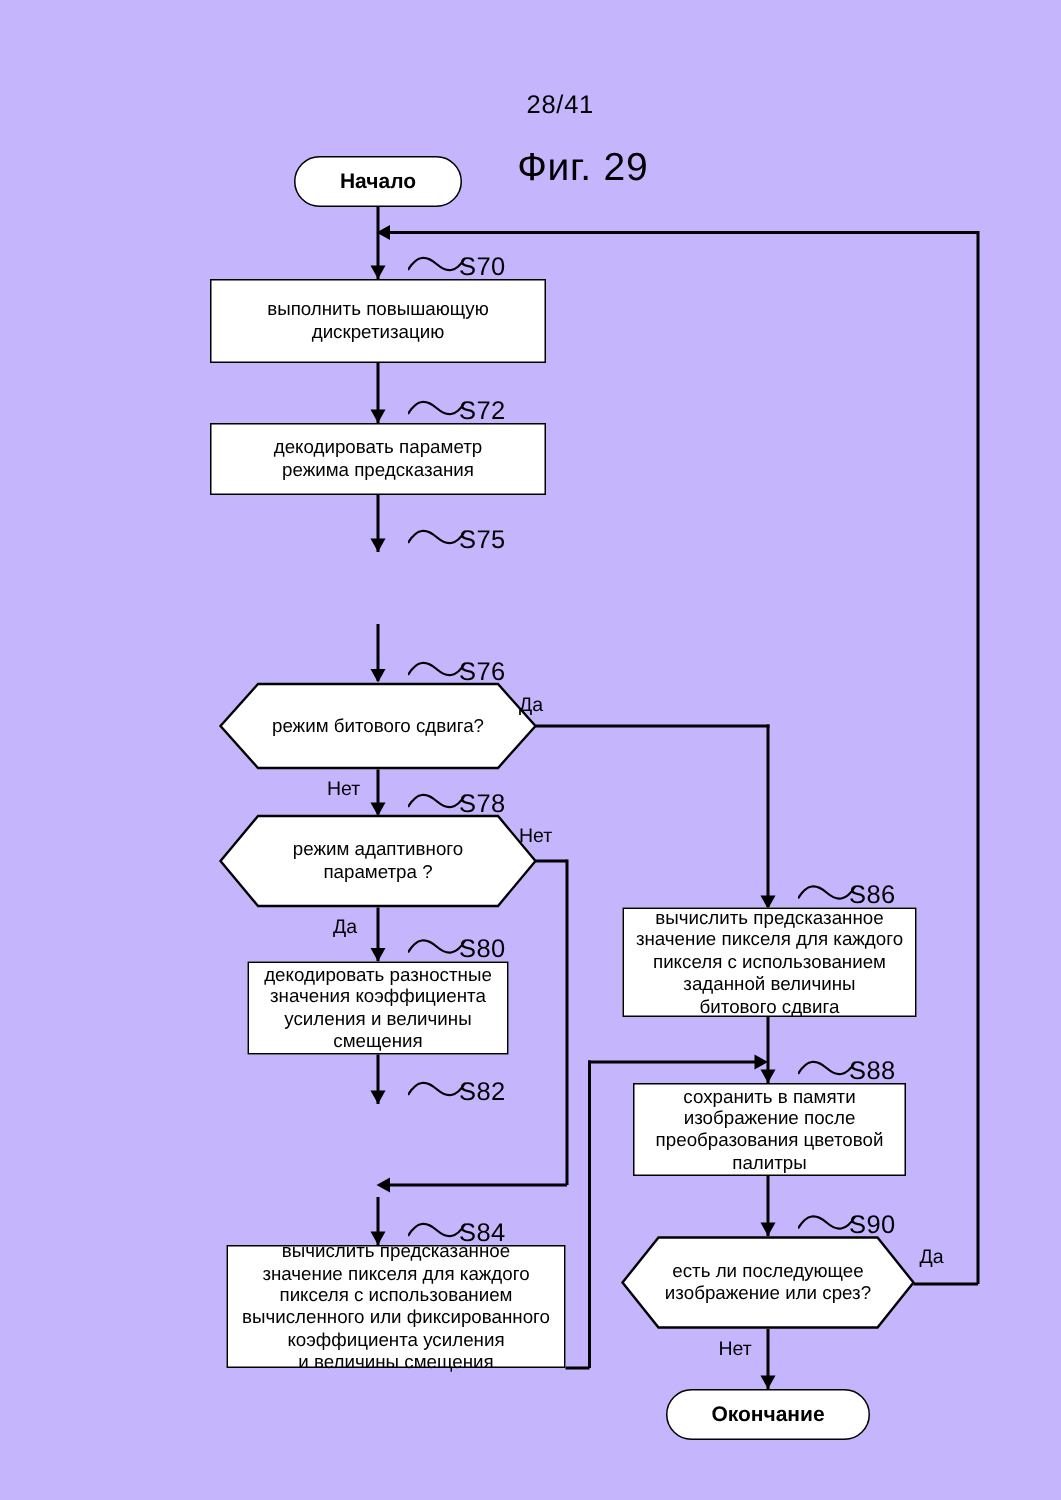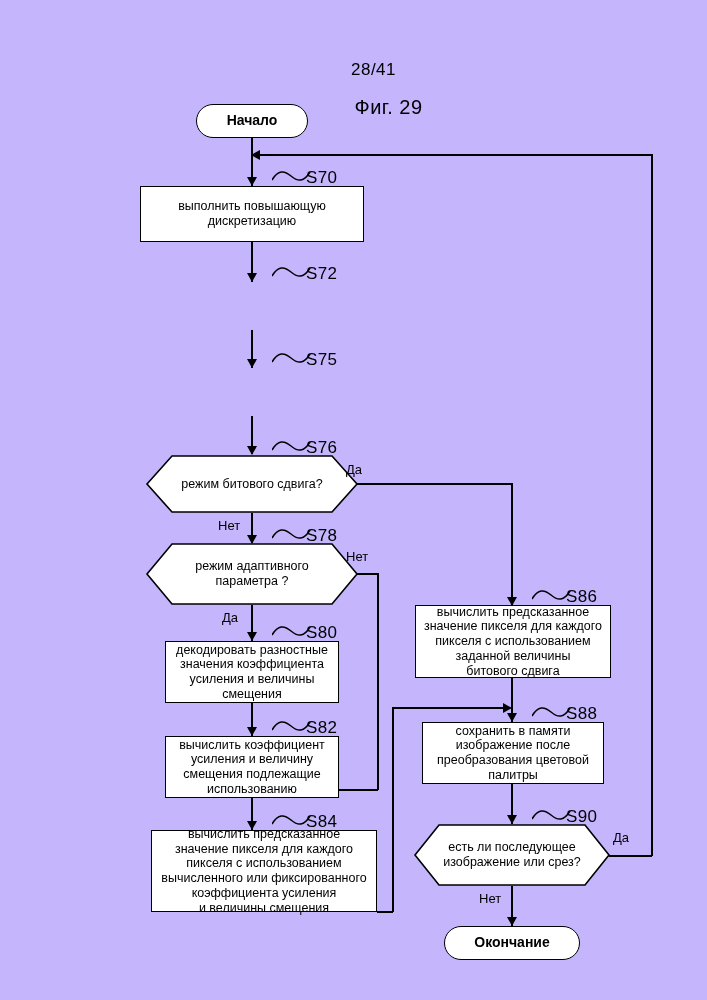--- a/index.html
+++ b/index.html
@@ -23,21 +23,21 @@
   
   #page-number {
     left: 0; top: 60px; width: 707px;
     text-align: center;
     font-size: 17px;
     letter-spacing: 0.5px;
   }
   #fig-title {
     left: 0; top: 96px; width: 707px;
     text-align: center;
-    font-size: 20px;
+    font-size: 26px;
     letter-spacing: 0.5px;
   }
   
   #fig-title { text-indent: 70px; }
   #page-number { text-indent: 40px; }
 
   
   .node {
     box-sizing: border-box;
     display: flex;
@@ -148,20 +148,23 @@
     <span class="txt">выполнить повышающую<br>дискретизацию</span>
   </div>
   <svg class="squiggle" style="left:272px; top:168px;" width="40" height="16">
     <path d="M0,12 C6,2 12,2 19,8 C26,14 32,14 38,4" stroke="#000" stroke-width="1.5" fill="none"></path>
   </svg>
   <div class="abs step-label" style="left:306px; top:168px;">S70</div>
 
   <div class="abs vline" style="left:251px; top:242px; height:40px;"></div>
   <div class="abs arrow-down" style="left:247px; top:273px;"></div>
 
+  <div class="abs node process" style="left:140px; top:282px; width:224px; height:48px;">
+    <span class="txt">декодировать параметр<br>режима предсказания</span>
+  </div>
   <svg class="squiggle" style="left:272px; top:264px;" width="40" height="16">
     <path d="M0,12 C6,2 12,2 19,8 C26,14 32,14 38,4" stroke="#000" stroke-width="1.5" fill="none"></path>
   </svg>
   <div class="abs step-label" style="left:306px; top:264px;">S72</div>
 
   <div class="abs vline" style="left:251px; top:330px; height:38px;"></div>
   <div class="abs arrow-down" style="left:247px; top:359px;"></div>
 
   <svg class="squiggle" style="left:272px; top:350px;" width="40" height="16">
     <path d="M0,12 C6,2 12,2 19,8 C26,14 32,14 38,4" stroke="#000" stroke-width="1.5" fill="none"></path>
@@ -216,23 +219,20 @@
     <span class="txt">декодировать разностные<br>значения коэффициента<br>усиления и величины<br>смещения</span>
   </div>
   <svg class="squiggle" style="left:272px; top:623px;" width="40" height="16">
     <path d="M0,12 C6,2 12,2 19,8 C26,14 32,14 38,4" stroke="#000" stroke-width="1.5" fill="none"></path>
   </svg>
   <div class="abs step-label" style="left:306px; top:623px;">S80</div>
 
   <div class="abs vline" style="left:251px; top:703px; height:33px;"></div>
   <div class="abs arrow-down" style="left:247px; top:727px;"></div>
 
-  <div class="abs node process" style="left:165px; top:736px; width:174px; height:62px;">
-    <span class="txt">вычислить коэффициент<br>усиления и величину<br>смещения подлежащие<br>использованию</span>
-  </div>
   <svg class="squiggle" style="left:272px; top:718px;" width="40" height="16">
     <path d="M0,12 C6,2 12,2 19,8 C26,14 32,14 38,4" stroke="#000" stroke-width="1.5" fill="none"></path>
   </svg>
   <div class="abs step-label" style="left:306px; top:718px;">S82</div>
 
   <div class="abs vline" style="left:251px; top:798px; height:32px;"></div>
   <div class="abs arrow-down" style="left:247px; top:821px;"></div>
 
   <div class="abs node process" style="left:151px; top:830px; width:226px; height:82px;">
     <span class="txt">вычислить предсказанное<br>значение пикселя для каждого<br>пикселя с использованием<br>вычисленного или фиксированного<br>коэффициента усиления<br>и величины смещения</span>

